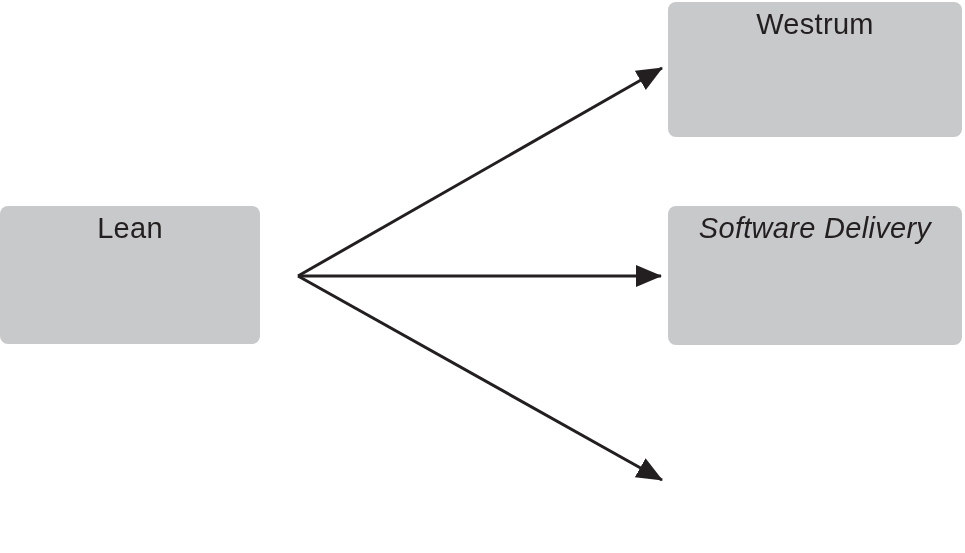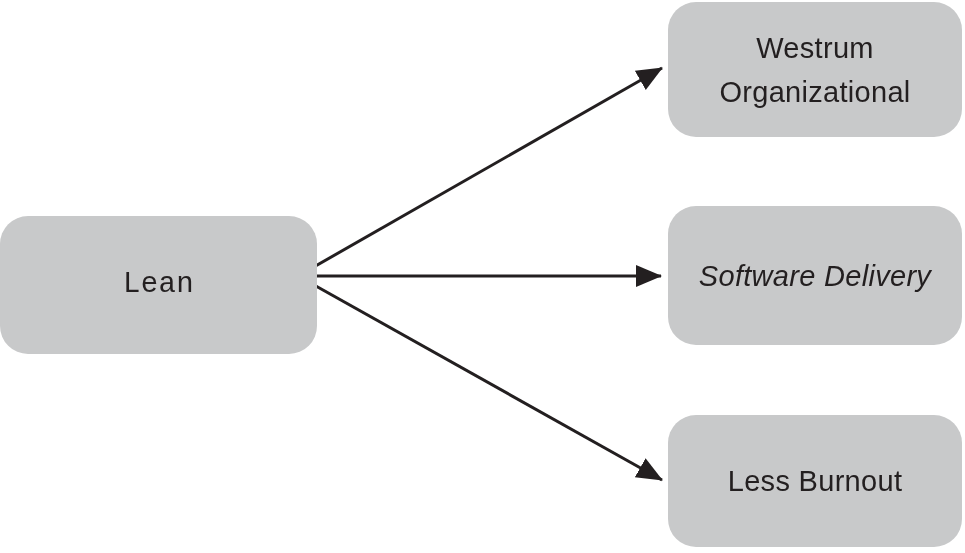--- a/index.html
+++ b/index.html
@@ -11,38 +11,38 @@
     position: relative;
     width: 965px;
     height: 553px;
     background: #ffffff;
     font-family: "Liberation Sans", sans-serif;
     overflow: hidden;
   }
   .node {
     position: absolute;
     background: #c8c9ca;
-    border-radius: 28px;
+    border-radius: 8px;
     display: flex;
-    align-items: center;
+    align-items: flex-start;
     justify-content: center;
     text-align: center;
   }
   .node-label {
     color: #231f20;
     font-size: 29px;
     line-height: 44px;
     letter-spacing: 0.3px;
     font-weight: 400;
   }
   .node-label span {
     display: block;
     white-space: nowrap;
   }
-  #node-lean      { left: 0;     top: 216px; width: 317px; height: 138px; font-family: Liberation Mono, monospace; }
+  #node-lean      { left: 0;     top: 206px; width: 260px; height: 138px; }
   #node-westrum   { left: 668px; top: 2px;   width: 294px; height: 135px; }
   #node-delivery  { left: 668px; top: 206px; width: 294px; height: 139px; font-style: italic; }
   #node-burnout   { left: 668px; top: 415px; width: 294px; height: 132px; }
   .arrow-layer {
     position: absolute;
     left: 0;
     top: 0;
     width: 965px;
     height: 553px;
     pointer-events: none;
@@ -71,29 +71,23 @@
 
   <div class="node" id="node-lean">
     <div class="node-label">
       <span>Lean</span>
     </div>
   </div>
 
   <div class="node" id="node-westrum">
     <div class="node-label">
       <span>Westrum</span>
-      <span>Organizational</span>
     </div>
   </div>
 
   <div class="node" id="node-delivery">
     <div class="node-label">
       <span>Software Delivery</span>
     </div>
   </div>
 
-  <div class="node" id="node-burnout">
-    <div class="node-label">
-      <span>Less Burnout</span>
-    </div>
-  </div>
 
 </div>
 
 </body></html>

